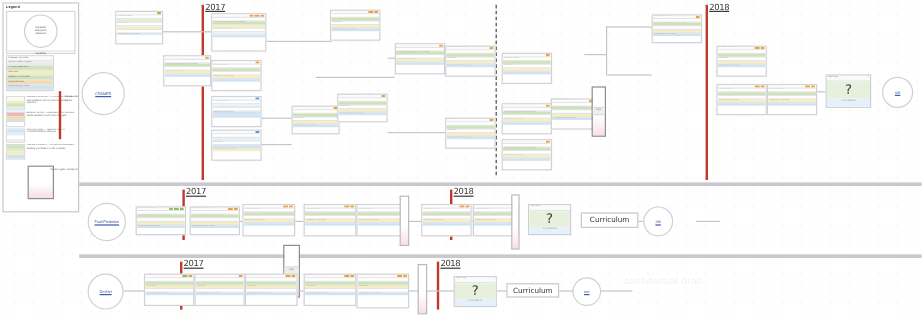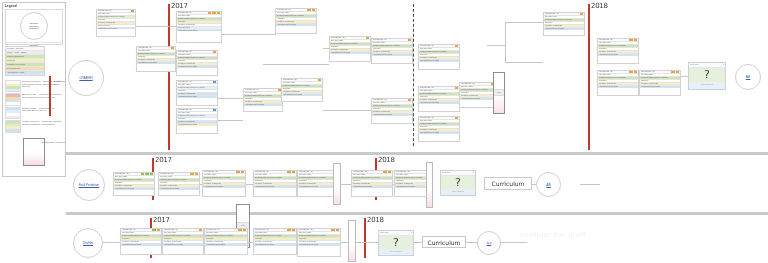--- a/index.html
+++ b/index.html
@@ -71,21 +71,21 @@
   }
   .lg-redline{
     position:absolute;left:46px;top:30px;width:1.5px;height:40px;background:#c0392b;
   }
 
   
   .lane-div{left:66px;width:702px;height:3px;background:#c9c9cd;}
 
   
   .year-line{width:1.6px;background:#c0392b;}
-  .year-label{font-size:7px;color:#3a3a3a;font-family:"DejaVu Sans", sans-serif;letter-spacing:-.3px;white-space:nowrap;}
+  .year-label{font-size:7px;color:#3a3a3a;font-family:"DejaVu Sans", sans-serif;letter-spacing:-.3px;white-space:nowrap;text-decoration:underline;}
   .dash-line{
     width:0;border-left:1px dashed #4a4a4a;
   }
 
   
   .card{
     background:#ffffff;border:1px solid #d2d2d6;box-sizing:border-box;
     overflow:hidden;box-shadow:0 0 1px rgba(0,0,0,.06);
   }
   .card .row{

